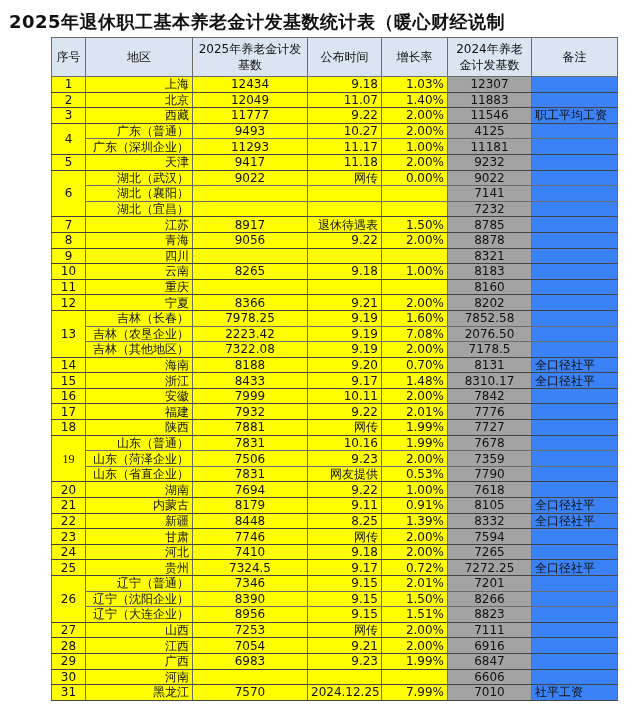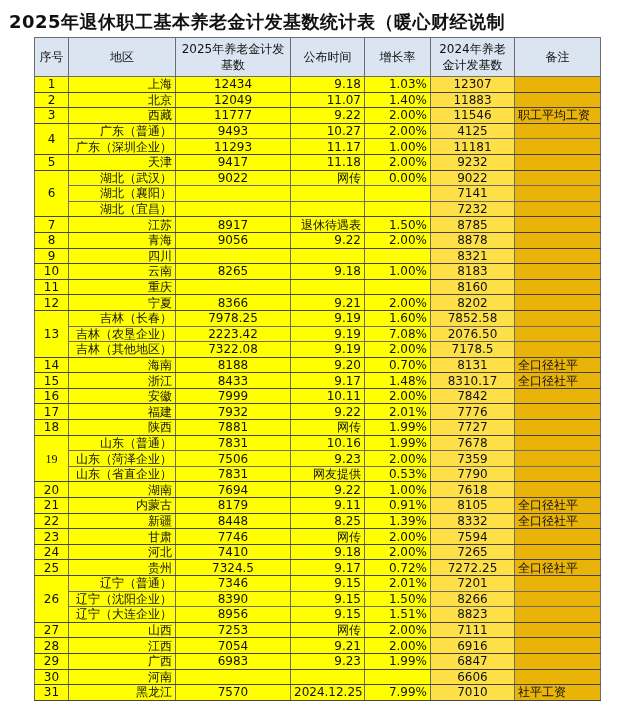--- a/index.html
+++ b/index.html
@@ -1,28 +1,28 @@
 <!DOCTYPE html>
 <html><head>
 <meta charset="utf-8">
 <style>
   html, body { margin:0; padding:0; background:#ffffff; }
   body { width:640px; height:716px; position:relative; overflow:hidden;
          font-family:"DejaVu Sans","Liberation Sans",sans-serif; color:#111; }
   .title { position:absolute; left:0; top:10px; width:514px; text-align:center;
            font-size:18px; font-weight:bold; letter-spacing:0.5px; color:#111; }
-  table { position:absolute; left:34px; top:37px; border-collapse:collapse;
+  table { position:absolute; left:51px; top:37px; border-collapse:collapse;
           table-layout:fixed; width:566px; font-size:12px;padding-left:48px; }
   th, td { border:1px solid #6d6d6d; padding:0 3px; height:14.6px; line-height:14px;
            white-space:nowrap; overflow:hidden; }
   th { background:#dbe5f1; font-weight:normal; height:38px; line-height:16px;
        text-align:center; font-size:12px; }
   td.y { background:#ffff00; }
-  td.p { background:#fde047; text-align:center; }
-  td.b { background:#eab308; text-align:left; }
+  td.p { background:#a3a3a3; text-align:center; }
+  td.b { background:#3b82f6; text-align:left; }
   td.c { text-align:center; }
   td.r { text-align:right; }
   td.l { text-align:right; }
   tbody tr.grp-end td { border-bottom:1.5px solid #444; }
   .wm { position:absolute; pointer-events:none; }
   .wm-logo { left:205px; top:290px; width:170px; height:170px; opacity:0.22; }
   .wm-text { left:145px; top:525px; font-family:"DejaVu Sans",sans-serif; font-size:30px;
              color:rgba(120,110,60,0.18); letter-spacing:3px; }
   .wm-cn { left:180px; top:488px; font-size:28px; color:rgba(200,170,80,0.18); letter-spacing:22px; }
 </style>

